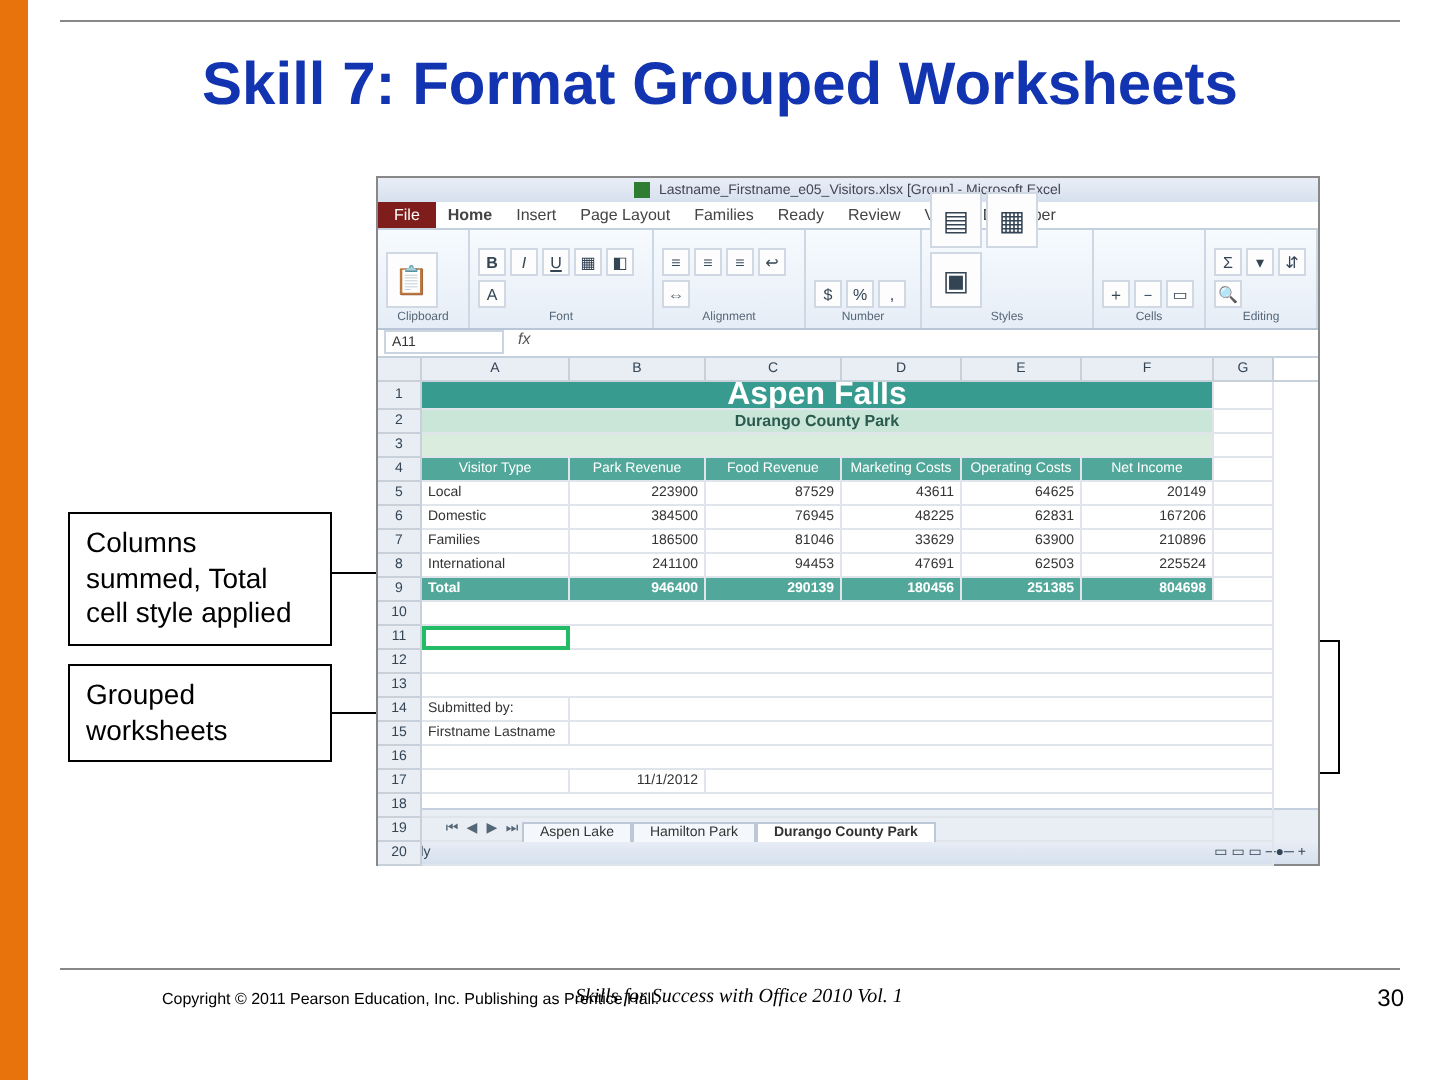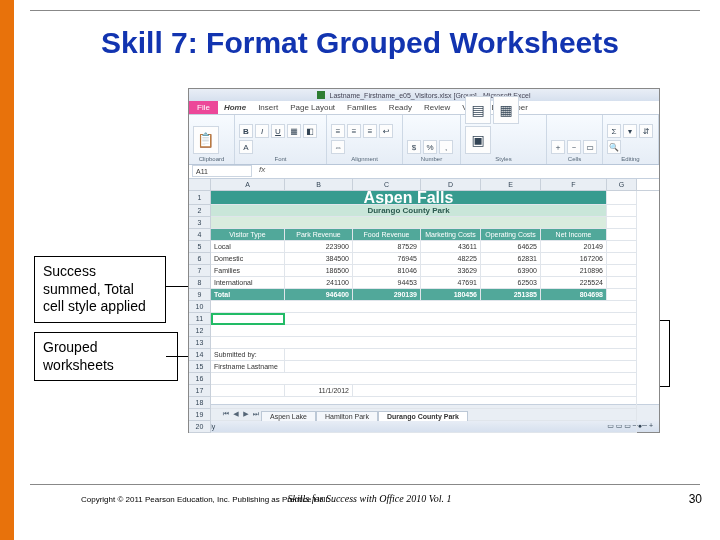--- a/index.html
+++ b/index.html
@@ -51,28 +51,28 @@
     font-size:7px; color:#445; gap:4px;
   }
   .excel-icon { width:8px;height:8px;background:#2e7d32;display:inline-block;}
   .ribbon-tabs {
     height: 14px;
     background: #fff;
     border-bottom: 1px solid #c5d0de;
     display: flex; align-items: center;
   }
   .ribbon-tabs .file-tab {
-    background: #ec4899; color: #fff;
+    background: #7f1d1d; color: #fff;
     padding: 1px 8px; height: 100%;
     display:flex;align-items:center;
   }
   .ribbon-tabs .tab {
     padding: 0 6px; color:#444;
   }
-  .ribbon-tabs .tab.active { font-weight:bold;font-style:italic;}
+  .ribbon-tabs .tab.active { font-weight:bold;}
   .ribbon-body {
     height: 50px;
     background: linear-gradient(#f7fbff,#e6edf6);
     border-bottom: 1px solid #b8c6d8;
     display:flex;
   }
   .rib-group {
     border-right:1px solid #cdd8e5;
     display:flex; flex-direction:column; justify-content:flex-end;
     padding: 2px 4px; gap:2px;
@@ -121,42 +121,42 @@
   
   .callout{
     position:absolute;
     border:1px solid #000;
     background:#fff;
     padding:6px 8px;
     font-size:14px;
     line-height:1.25;
   }
   .callout.cs{left:34px;top:256px;width:132px;}
-  .callout.gw{left:34px;top:332px;width:144px;}
+  .callout.gw{left:34px;top:332px;width:132px;}
   .callout.fc{left:560px;top:320px;width:110px;}
   
   .conn{position:absolute;border-top:1px solid #000;height:0;}
   .conn .arrowR::after{content:"";position:absolute;right:-1px;top:-4px;border-left:7px solid #000;border-top:4px solid transparent;border-bottom:4px solid transparent;}
   .conn .arrowL::after{content:"";position:absolute;left:-1px;top:-4px;border-right:7px solid #000;border-top:4px solid transparent;border-bottom:4px solid transparent;}
   .connV{position:absolute;border-left:1px solid #000;width:0;}
   
   .footer-l{position:absolute;left:34px;top:495px;font-size:8px;margin-left:47px;}
   .footer-c{position:absolute;left:0;right:0;top:493px;text-align:center;font-size:10px;font-style:italic;font-family:"Times New Roman",serif;margin-left:19px;}
   .footer-r{position:absolute;right:18px;top:492px;font-size:12px;}
 </style>
 </head>
 <body>
 
 <div class="orange-bar"></div>
 <div class="rule top"></div>
 <div class="rule bot"></div>
 
 <div class="title">Skill 7: Format Grouped Worksheets</div>
 
-<div class="callout cs">Success summed, Total cell style applied</div>
+<div class="callout cs">Columns summed, Total cell style applied</div>
 <div class="callout gw">Grouped worksheets</div>
 <div class="callout fc">Formula copied to cell F 7</div>
 
 <div class="conn" style="left:166px;top:286px;width:280px;"><span class="arrowR"></span></div>
 <div class="conn" style="left:166px;top:356px;width:60px;"></div>
 <div class="connV" style="left:226px;top:356px;height:54px;"></div>
 <div class="conn" style="left:226px;top:410px;width:90px;"><span class="arrowR"></span></div>
 <div class="conn" style="left:486px;top:342px;width:74px;"><span class="arrowL"></span></div>
 <div class="connV" style="left:486px;top:240px;height:102px;"></div>
 

